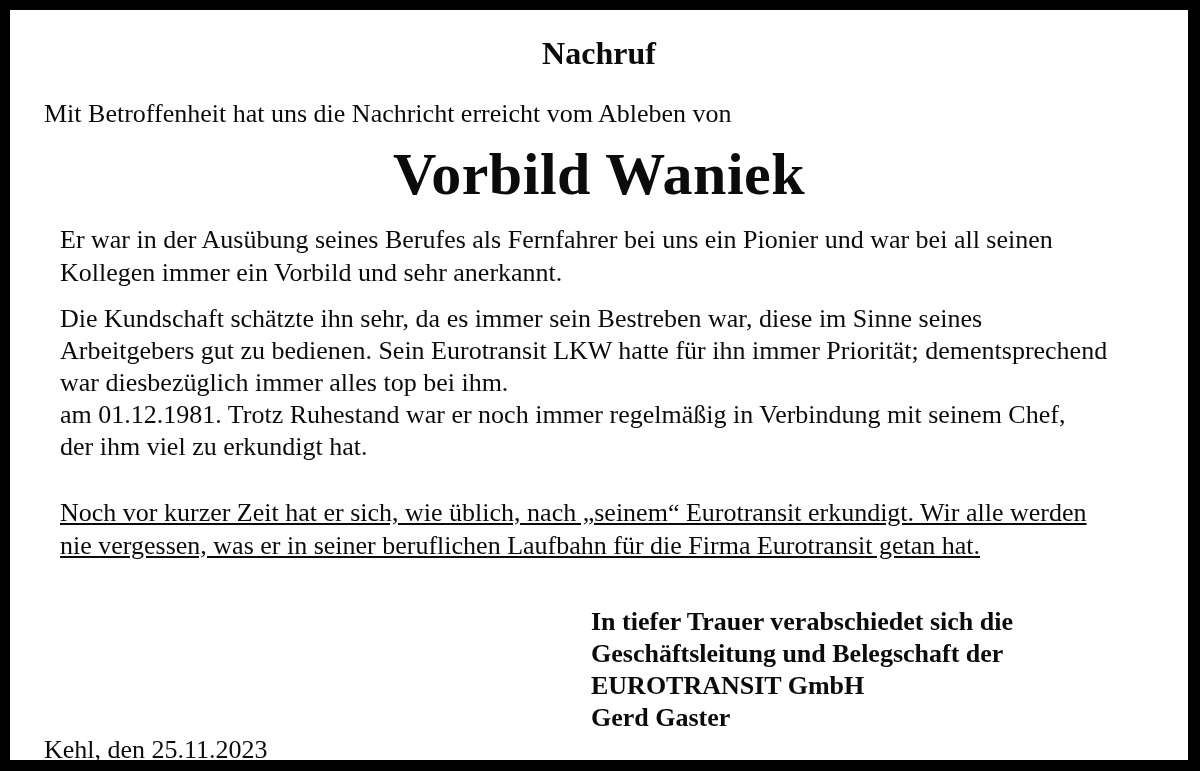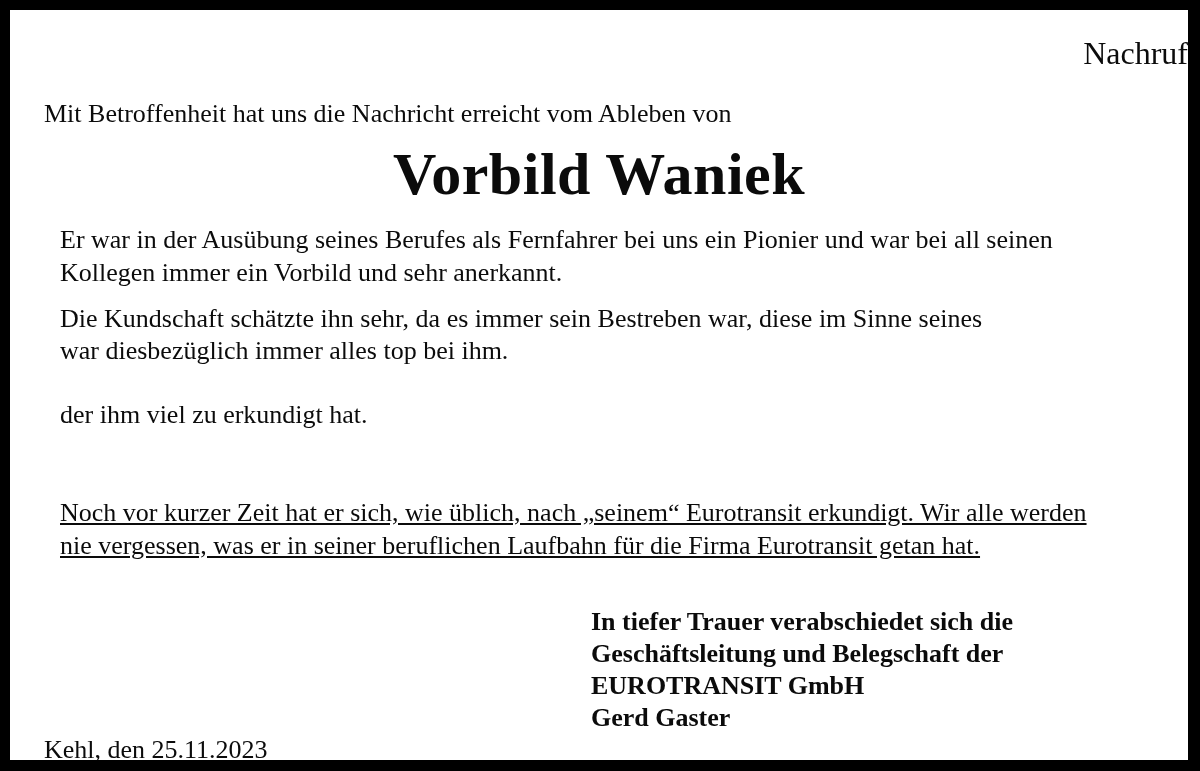--- a/index.html
+++ b/index.html
@@ -19,23 +19,23 @@
     font-family: "Liberation Serif", "DejaVu Serif", serif;
     color: var(--ink, #0b0b0b);
     overflow: hidden;
   }
   
   .abs { position: absolute; }
   .header {
     left: 0;
     right: 0;
     top: 27px; 
-    text-align: right;
+    text-align: center;
     font-size: 32px;
-    font-weight: 400;
+    font-weight: 700;
     line-height: 33px;
   }
   .intro {
     left: 34px;  
     top: 87px;   
     font-size: 26px;
     line-height: 33px;
     white-space: nowrap;
   }
   .deceased {
@@ -97,24 +97,26 @@
 
   <div class="abs deceased">Vorbild Waniek</div>
 
   <div class="abs para p1">
       <div class="line">Er war in der Ausübung seines Berufes als Fernfahrer bei uns ein Pionier und war bei all seinen</div>
       <div class="line">Kollegen immer ein Vorbild und sehr anerkannt.</div>
     </div>
 
   <div class="abs para tight p2">
       <div class="line">Die Kundschaft schätzte ihn sehr, da es immer sein Bestreben war, diese im Sinne seines</div>
+      <div class="line">Arbeitgebers gut zu bedienen. Sein Eurotransit LKW hatte für ihn immer Priorität; dementsprechend</div>
       <div class="line">war diesbezüglich immer alles top bei ihm.</div>
     </div>
 
   <div class="abs para tight p3">
+      <div class="line">am 01.12.1981. Trotz Ruhestand war er noch immer regelmäßig in Verbindung mit seinem Chef,</div>
       <div class="line">der ihm viel zu erkundigt hat.</div>
     </div>
 
   <div class="abs para p4">
       <div class="line">Noch vor kurzer Zeit hat er sich, wie üblich, nach „seinem“ Eurotransit erkundigt. Wir alle werden</div>
       <div class="line">nie vergessen, was er in seiner beruflichen Laufbahn für die Firma Eurotransit getan hat.</div>
     </div>
 
   <div class="abs closing">
       <div class="line">In tiefer Trauer verabschiedet sich die</div>

